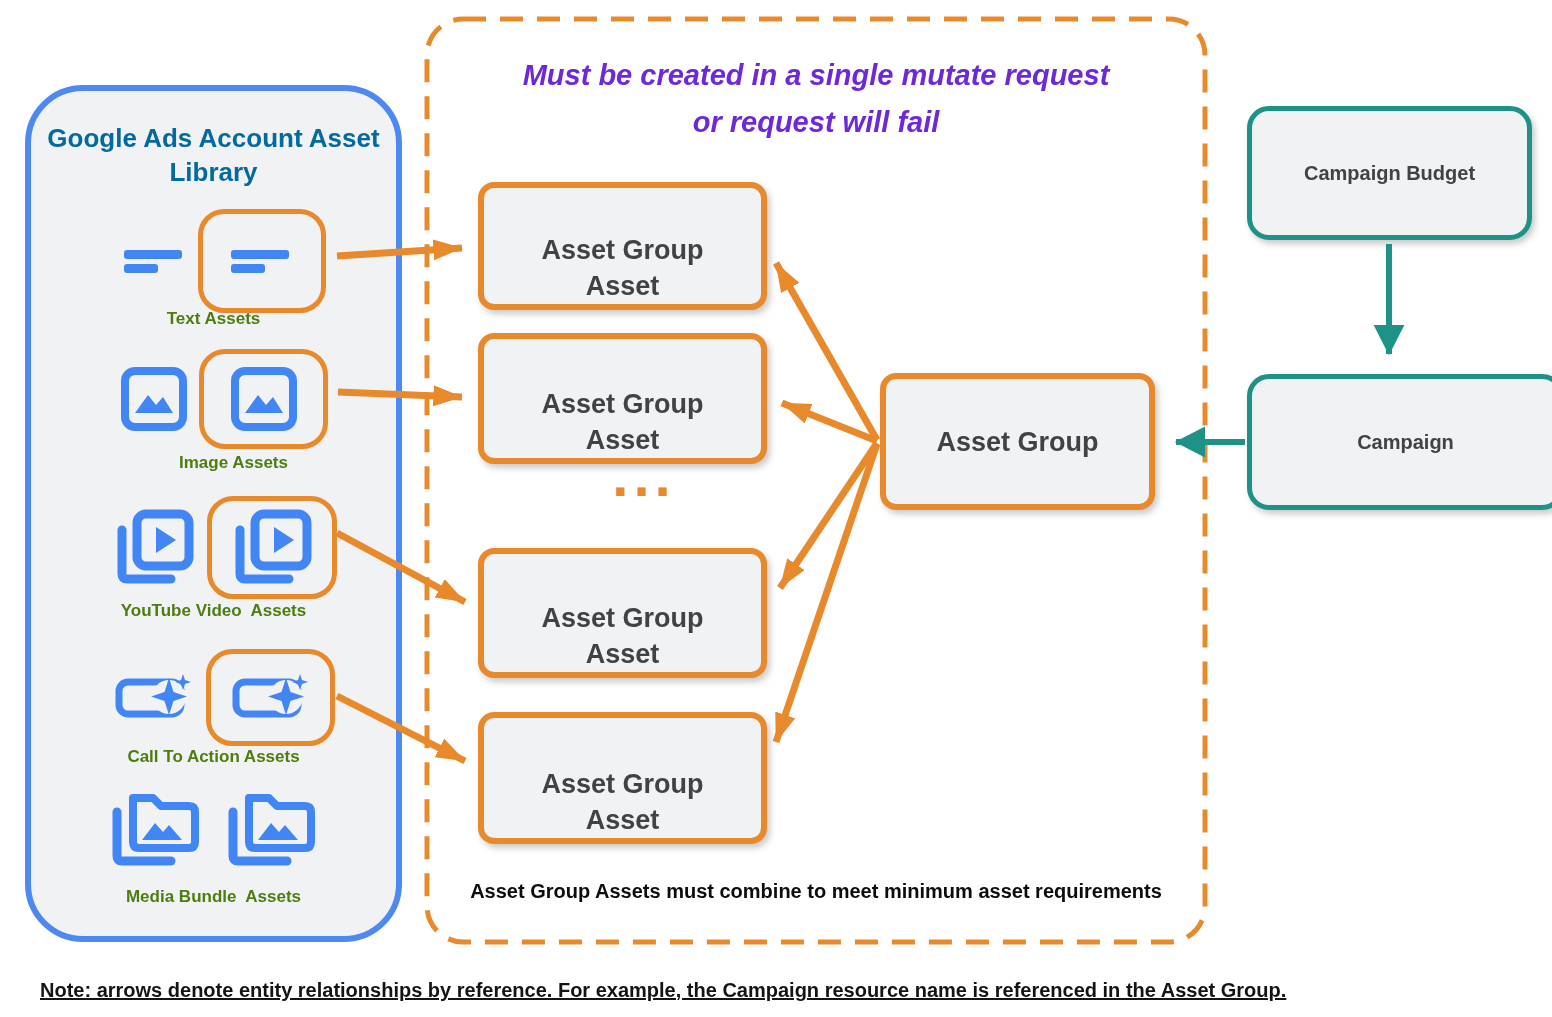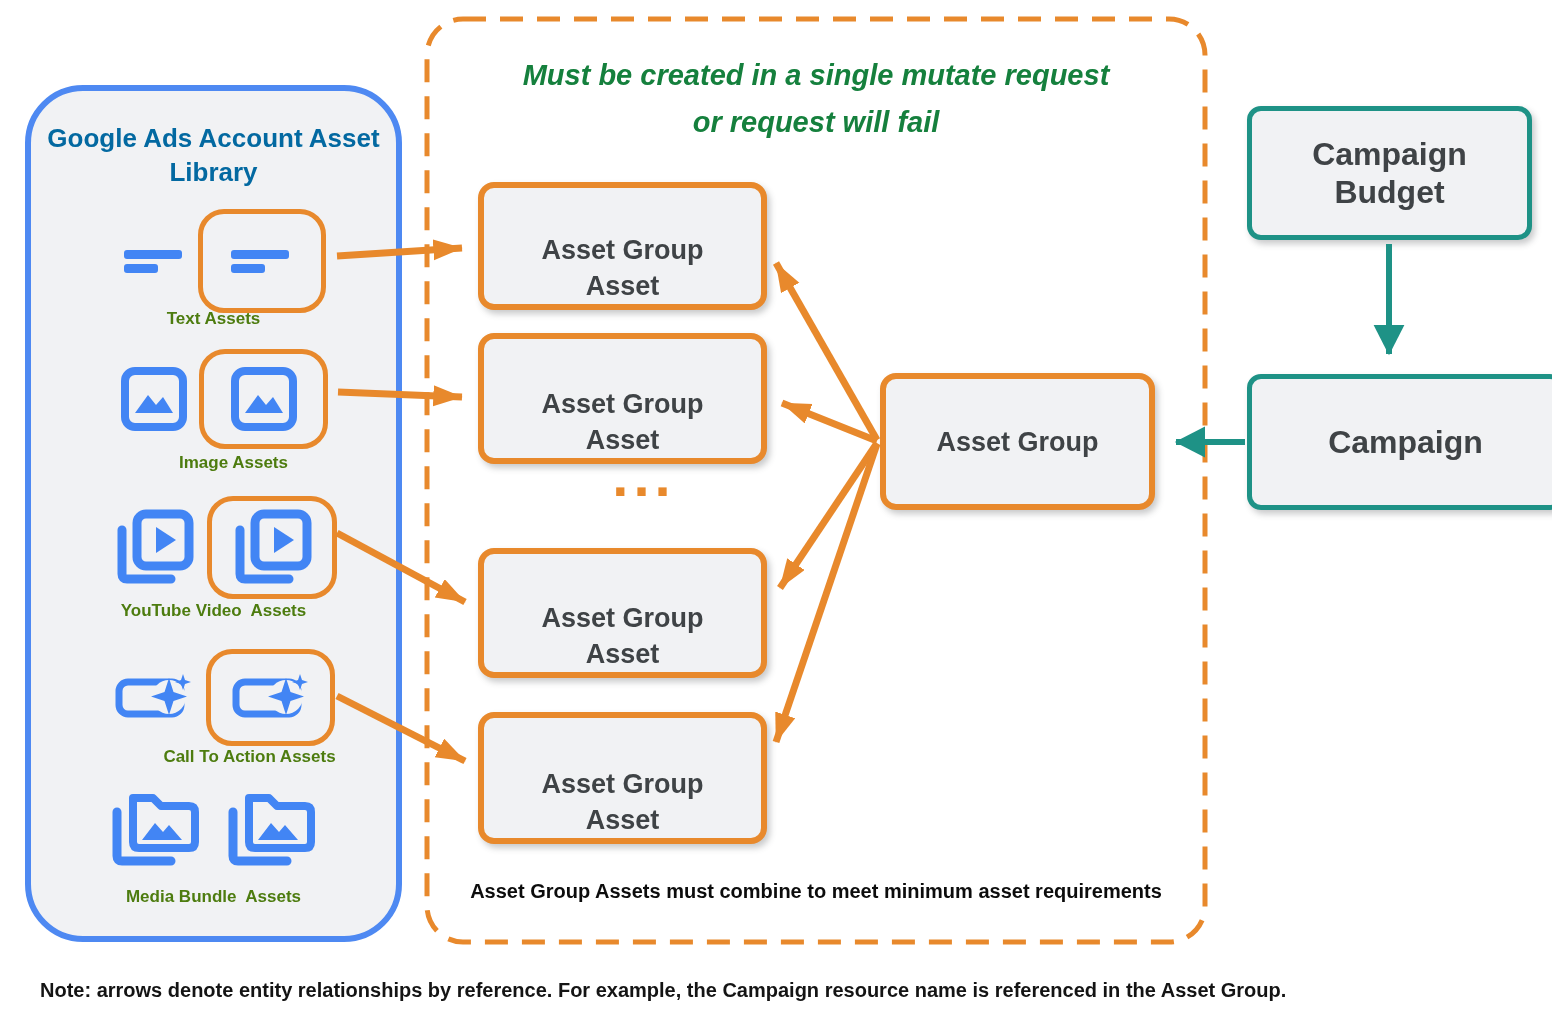--- a/index.html
+++ b/index.html
@@ -5,21 +5,21 @@
   html,body{margin:0;padding:0;background:#fff;font-family:"Liberation Sans",sans-serif;}
   .canvas{position:relative;width:1552px;height:1017px;background:#fff;overflow:hidden;}
 
   
   svg.overlay{position:absolute;left:0;top:0;z-index:10;pointer-events:none;}
 
   
   .dashed-box{position:absolute;left:424px;top:16px;width:784px;height:929px;z-index:0;}
   .dashed-box svg{position:absolute;left:0;top:0;}
   .mutate-title{position:absolute;left:424px;top:52px;width:784px;text-align:center;
-    font-size:29px;line-height:47px;font-weight:bold;font-style:italic;color:#15803d;z-index:2;}
+    font-size:29px;line-height:47px;font-weight:bold;font-style:italic;color:#6d28d9;z-index:2;}
   .mutate-footnote{position:absolute;left:424px;top:880px;width:784px;text-align:center;
     font-size:20px;font-weight:bold;color:#0c0c0c;z-index:2;}
 
   
   .library{position:absolute;left:25px;top:85px;width:377px;height:857px;box-sizing:border-box;
     background:#F1F2F4;border:6px solid #4E89F2;border-radius:58px;z-index:1;}
   .lib-title{position:absolute;top:30px;left:0;width:100%;text-align:center;
     font-size:26px;line-height:34px;font-weight:bold;color:#0369a1;}
   .lib-row{position:absolute;left:0;width:100%;display:flex;align-items:center;justify-content:center;}
   .lib-row.shift{transform:translateX(11px);}
@@ -30,29 +30,29 @@
   .frame-3{width:130px;height:103px;} .frame-4{width:129px;height:97px;}
   .plain-icon{display:flex;align-items:center;justify-content:center;}
   .lib-label{position:absolute;left:0;width:100%;text-align:center;font-size:17px;
     font-weight:bold;color:#4d7c0f;white-space:pre;}
 
   
   .node{position:absolute;box-sizing:border-box;background:#F1F2F4;border-radius:16px;
     display:flex;align-items:center;justify-content:center;text-align:center;
     font-weight:bold;color:#3F4346;z-index:2;box-shadow:3px 4px 6px rgba(60,64,67,.28);}
   .orange-node{border:6px solid #E8892C;font-size:27px;line-height:36px;}
-  .teal-node{border:5px solid #1E9286;border-radius:14px;font-size:32px;line-height:38px;}
+  .teal-node{border:5px solid #1E9286;border-radius:22px;font-size:20px;line-height:38px;}
   .aga-box{left:478px;width:289px;align-items:flex-end;}
   .aga-box span{display:block;width:210px;}
   .cb-box span, .asset-group-box span{display:block;width:220px;}
 
   .ellipsis{position:absolute;left:424px;top:447px;width:440px;text-align:center;z-index:2;
     color:#E8892C;font-size:58px;font-weight:bold;letter-spacing:5px;line-height:58px;}
 
-  .note{position:absolute;left:40px;top:979px;font-size:20px;font-weight:bold;color:#141414;z-index:2;}
+  .note{position:absolute;left:40px;top:979px;font-size:20px;font-weight:bold;color:#141414;z-index:2;text-decoration:underline;}
   .ic{display:block;}
 </style>
 </head>
 <body>
 
 <div class="canvas">
 
   <div class="dashed-box">
     <svg width="784" height="929" viewBox="0 0 784 929">
       <rect x="3" y="3" width="778" height="923" rx="36" fill="#ffffff" stroke="#E8892C" stroke-width="5" stroke-dasharray="23 14"></rect>
@@ -131,21 +131,21 @@
         <span class="plain-icon">
           <svg class="ic" width="80" height="50" viewBox="0 0 80 50">
               <rect x="5" y="9" width="62" height="32" rx="9" fill="none" stroke="#4285F4" stroke-width="7"></rect>
               <circle cx="55" cy="24" r="17" fill="#F1F2F4"></circle>
               <path d="M55 5 L59.5 19 L73 23.5 L59.5 28 L55 42 L50.5 28 L37 23.5 L50.5 19 Z" fill="#4285F4"></path>
               <path d="M69 1 L71 7 L77 9 L71 11 L69 17 L67 11 L61 9 L67 7 Z" fill="#4285F4"></path>
             </svg>
         </span>
       </span>
     </div>
-    <div class="lib-label" style="top:656px;padding-left:36px;">Call To Action Assets</div>
+    <div class="lib-label" style="top:656px;">Call To Action Assets</div>
 
     <div class="lib-row gap22" style="top:698px;height:82px;">
       <span class="plain-icon">
         <svg class="ic" width="94" height="80" viewBox="0 0 94 80">
             <path d="M8 22 V66 Q8 71 13 71 H62" fill="none" stroke="#4285F4" stroke-width="9" stroke-linecap="round"></path>
             <path d="M24 8 H44 L52 16 H80 Q86 16 86 22 V52 Q86 58 80 58 H30 Q24 58 24 52 Z" fill="none" stroke="#4285F4" stroke-width="8" stroke-linejoin="round"></path>
             <path d="M33 50 L46 33 L54 42 L60 35 L73 50 Z" fill="#4285F4"></path>
           </svg>
       </span>
       <span class="plain-icon">

